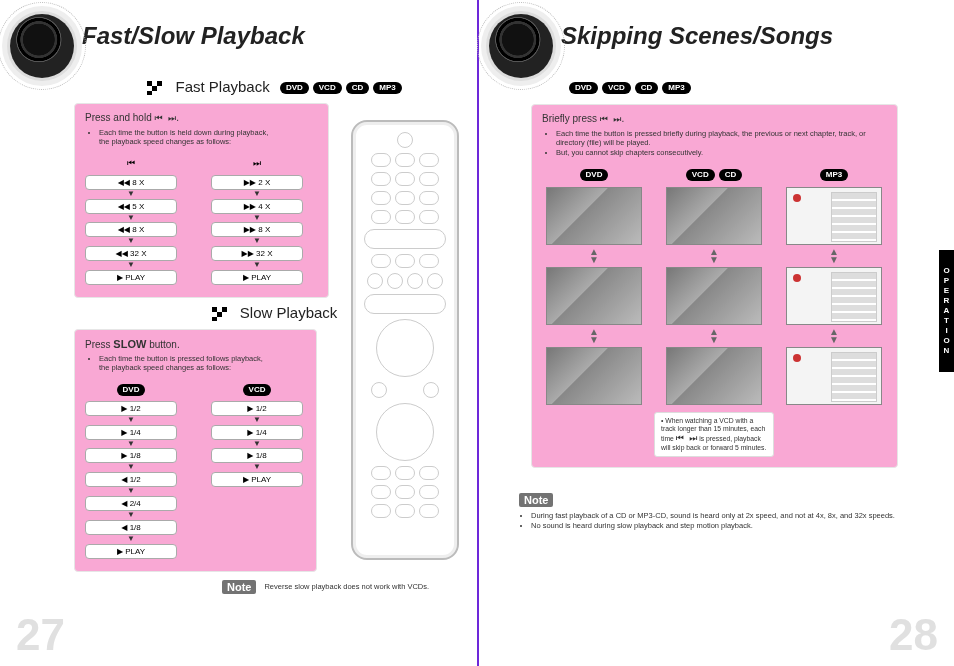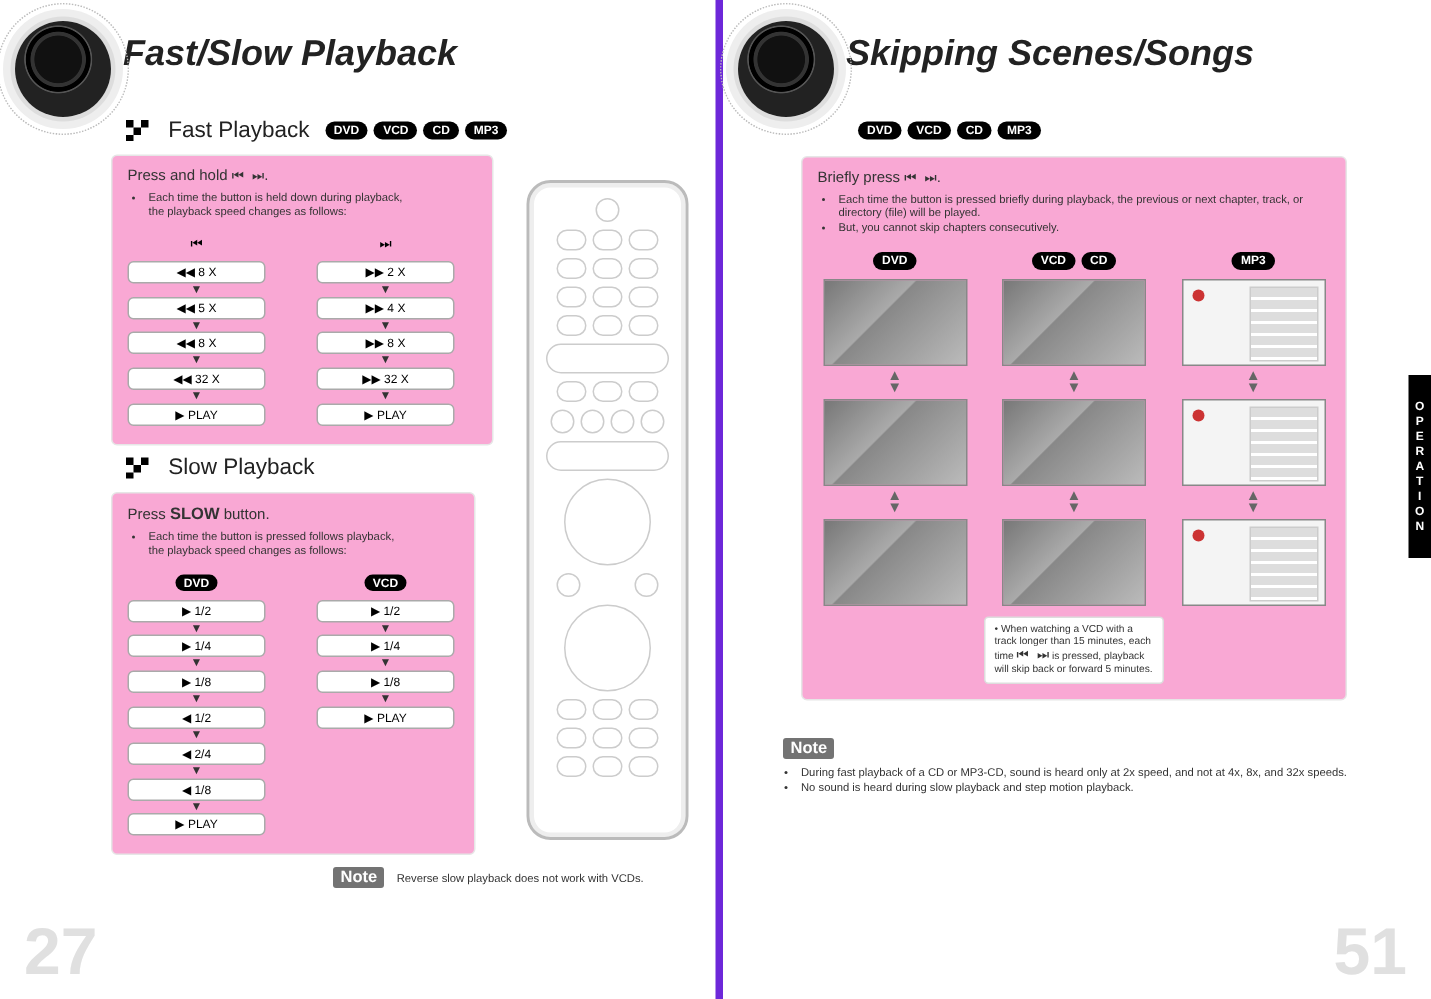--- a/index.html
+++ b/index.html
@@ -6,21 +6,21 @@
   body {
     font-family: Arial, Helvetica, sans-serif;
     width: 954px;
     height: 666px;
     background: #fff;
     position: relative;
     overflow: hidden;
   }
   .spread { display: flex; width: 100%; height: 100%; }
   .page { width: 50%; height: 100%; position: relative; padding: 10px 12px 10px 12px; }
-  .page-right { border-left: 5px solid #6d28d9; }
+  .page-right { border-left: 2px solid #6d28d9; }
 
   
   .logo {
     position: absolute;
     top: 14px; left: 10px;
     width: 64px; height: 64px;
     border-radius: 50%;
     background: radial-gradient(circle at 45% 40%, #111 0 30%, #333 31% 35%, #000 36% 41%, #555 42% 43%, #222 44% 100%);
     box-shadow: 0 0 0 3px #ddd, 0 0 0 8px #eee;
   }
@@ -46,21 +46,21 @@
      linear-gradient(#000,#000) 0 0/5px 5px no-repeat,
      linear-gradient(#000,#000) 10px 0/5px 5px no-repeat,
      linear-gradient(#000,#000) 5px 5px/5px 5px no-repeat,
      linear-gradient(#000,#000) 0 10px/5px 5px no-repeat;
     vertical-align: middle;
     margin-right: 6px;
   }
 
   h2.section {
     font-size: 15px; font-weight: normal; color:#222;
-    margin-top: 28px; margin-left: 72px;
+    margin-top: 28px; margin-left: 72px; text-align: center;
   }
   h2.section .txt { font-size: 15px; }
 
   .pill-row { margin-left: 6px; display: inline-flex; gap: 4px; vertical-align: middle; }
   .pill {
     background:#000; color:#fff; font-size:8px; font-weight:bold;
     padding: 1px 6px; border-radius: 7px; line-height: 1.2;
   }
 
   .panel {
@@ -401,15 +401,15 @@
     </div>
 
     <div class="note-block">
       <span class="note-pill">Note</span>
       <ul>
         <li>During fast playback of a CD or MP3-CD, sound is heard only at 2x speed, and not at 4x, 8x, and 32x speeds.</li>
         <li>No sound is heard during slow playback and step motion playback.</li>
       </ul>
     </div>
 
-    <div class="pagenum pn-right">51</div>
+    <div class="pagenum pn-right">28</div>
   </div>
 </div>
 
 </body></html>

